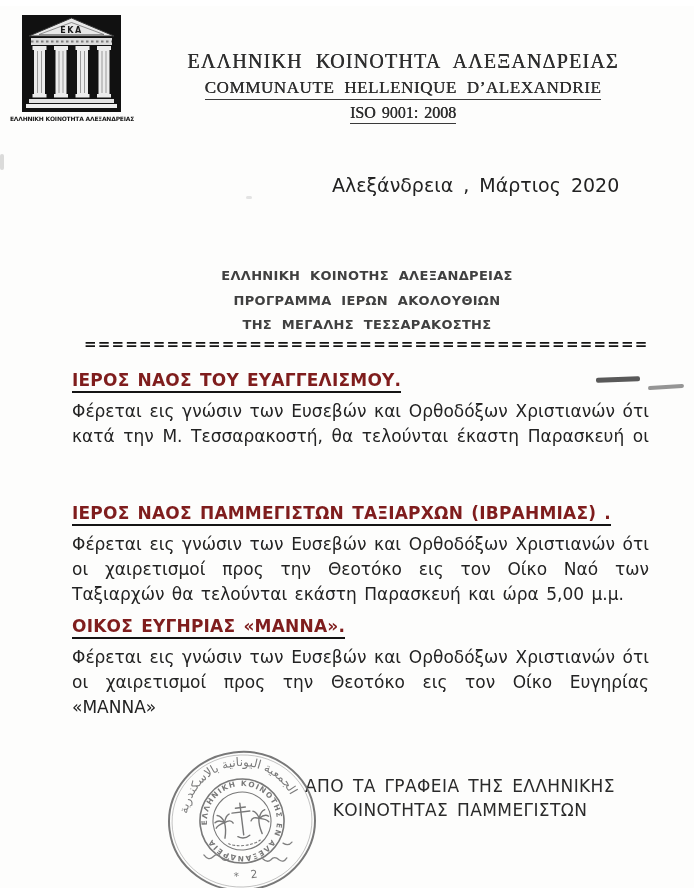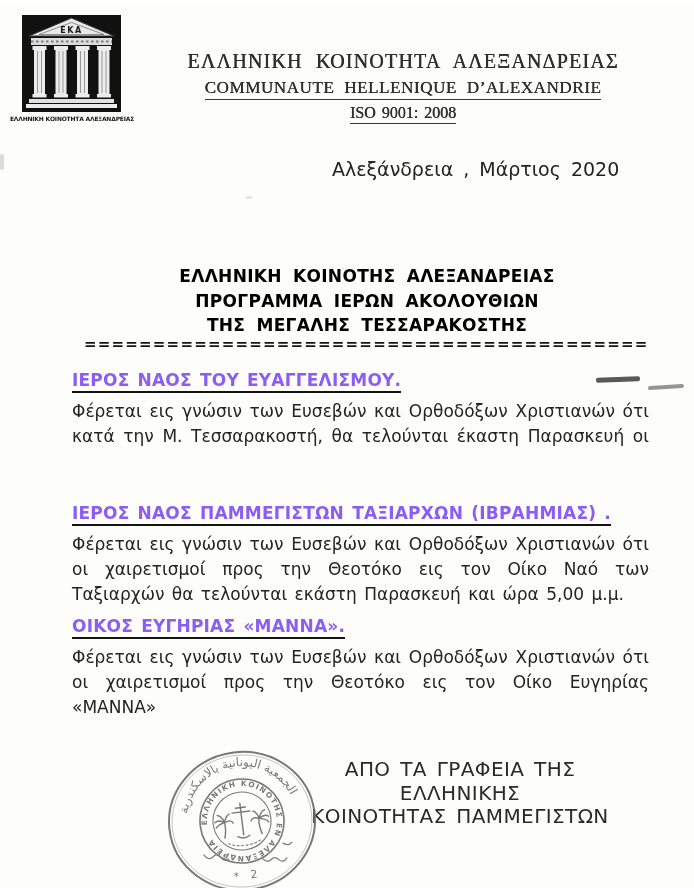--- a/index.html
+++ b/index.html
@@ -24,56 +24,56 @@
   .org-line { display:block; }
   .org-name-el { font-size:20px; letter-spacing:1.2px; word-spacing:7px;
     text-shadow:0.35px 0 0 currentColor; margin-bottom:5px; }
   .org-name-fr, .org-iso { display:inline-block; border-bottom:1.5px solid #3a3a3a;
     padding-bottom:1px; line-height:1.15; }
   .org-name-fr { font-size:17px; letter-spacing:0.6px; word-spacing:5px;
     text-shadow:0.3px 0 0 currentColor; margin-bottom:4px; }
   .org-iso { font-size:16px; word-spacing:2px; text-shadow:0.3px 0 0 currentColor; }
 
   .date-line {
-    position:absolute; left:332px; top:152px;
+    position:absolute; left:332px; top:168px;
     font-size:19px; word-spacing:4px; color:#222;
   }
 
   
   .title-block {
     position:absolute; left:67px; top:258px; width:600px;
-    font-weight:bold; font-size:17px; line-height:24.5px;
-    letter-spacing:0.3px; word-spacing:5px; color:#000000;
+    font-weight:bold; font-size:13px; line-height:24.5px;
+    letter-spacing:0.3px; word-spacing:5px; color:#404040;
   }
   .center-lines .line { text-align:center; }
   .separator {
     position:absolute; left:84px; top:329px; width:566px;
     font-size:15px; font-weight:bold; letter-spacing:1.2px;
     white-space:nowrap; overflow:hidden; color:#141414;
   }
 
   
   .notice { position:absolute; left:72px; width:577px; }
   .notice h2 {
     margin:0 0 6px 0; display:inline-block; white-space:nowrap;
     font-size:17px; line-height:20px; letter-spacing:0.2px; word-spacing:2px;
-    color:#8b5cf6; border-bottom:2px solid #141414; padding-bottom:1px;
+    color:#7f1d1d; border-bottom:2px solid #141414; padding-bottom:1px;
   }
   .notice .body { font-size:17px; line-height:25px; color:#232323; word-spacing:2px; }
   .justify-lines .line { text-align:justify; text-align-last:justify; }
   .justify-lines .line.last { text-align-last:left; }
 
   #section-1 { top:364px; }
   #section-2 { top:497px; }
   #section-3 { top:610px; }
 
   
   .footer-note {
-    position:absolute; left:300px; top:752px; width:320px;
-    font-size:20px; line-height:23.5px; letter-spacing:0.4px; word-spacing:3px;
+    position:absolute; left:300px; top:769px; width:320px;
+    font-size:17px; line-height:23.5px; letter-spacing:0.4px; word-spacing:3px;
     color:#2a2a2a;
   }
   .stamp-svg { position:absolute; left:160px; top:742px; width:164px; height:146px; }
 
   
   .artifact { position:absolute; border-radius:2px; }
   .a1 { left:596px; top:371px; width:44px; height:5px; background:#2f2f2f; opacity:.8; transform:rotate(-2deg); }
   .a2 { left:648px; top:379px; width:36px; height:4px; background:#3f3f3f; opacity:.55; transform:rotate(-4deg); }
   .a3 { left:0; top:148px; width:4px; height:16px; background:#9a9a9a; opacity:.35; }
   .a4 { left:246px; top:190px; width:6px; height:3px; background:#aaa; opacity:.3; }

